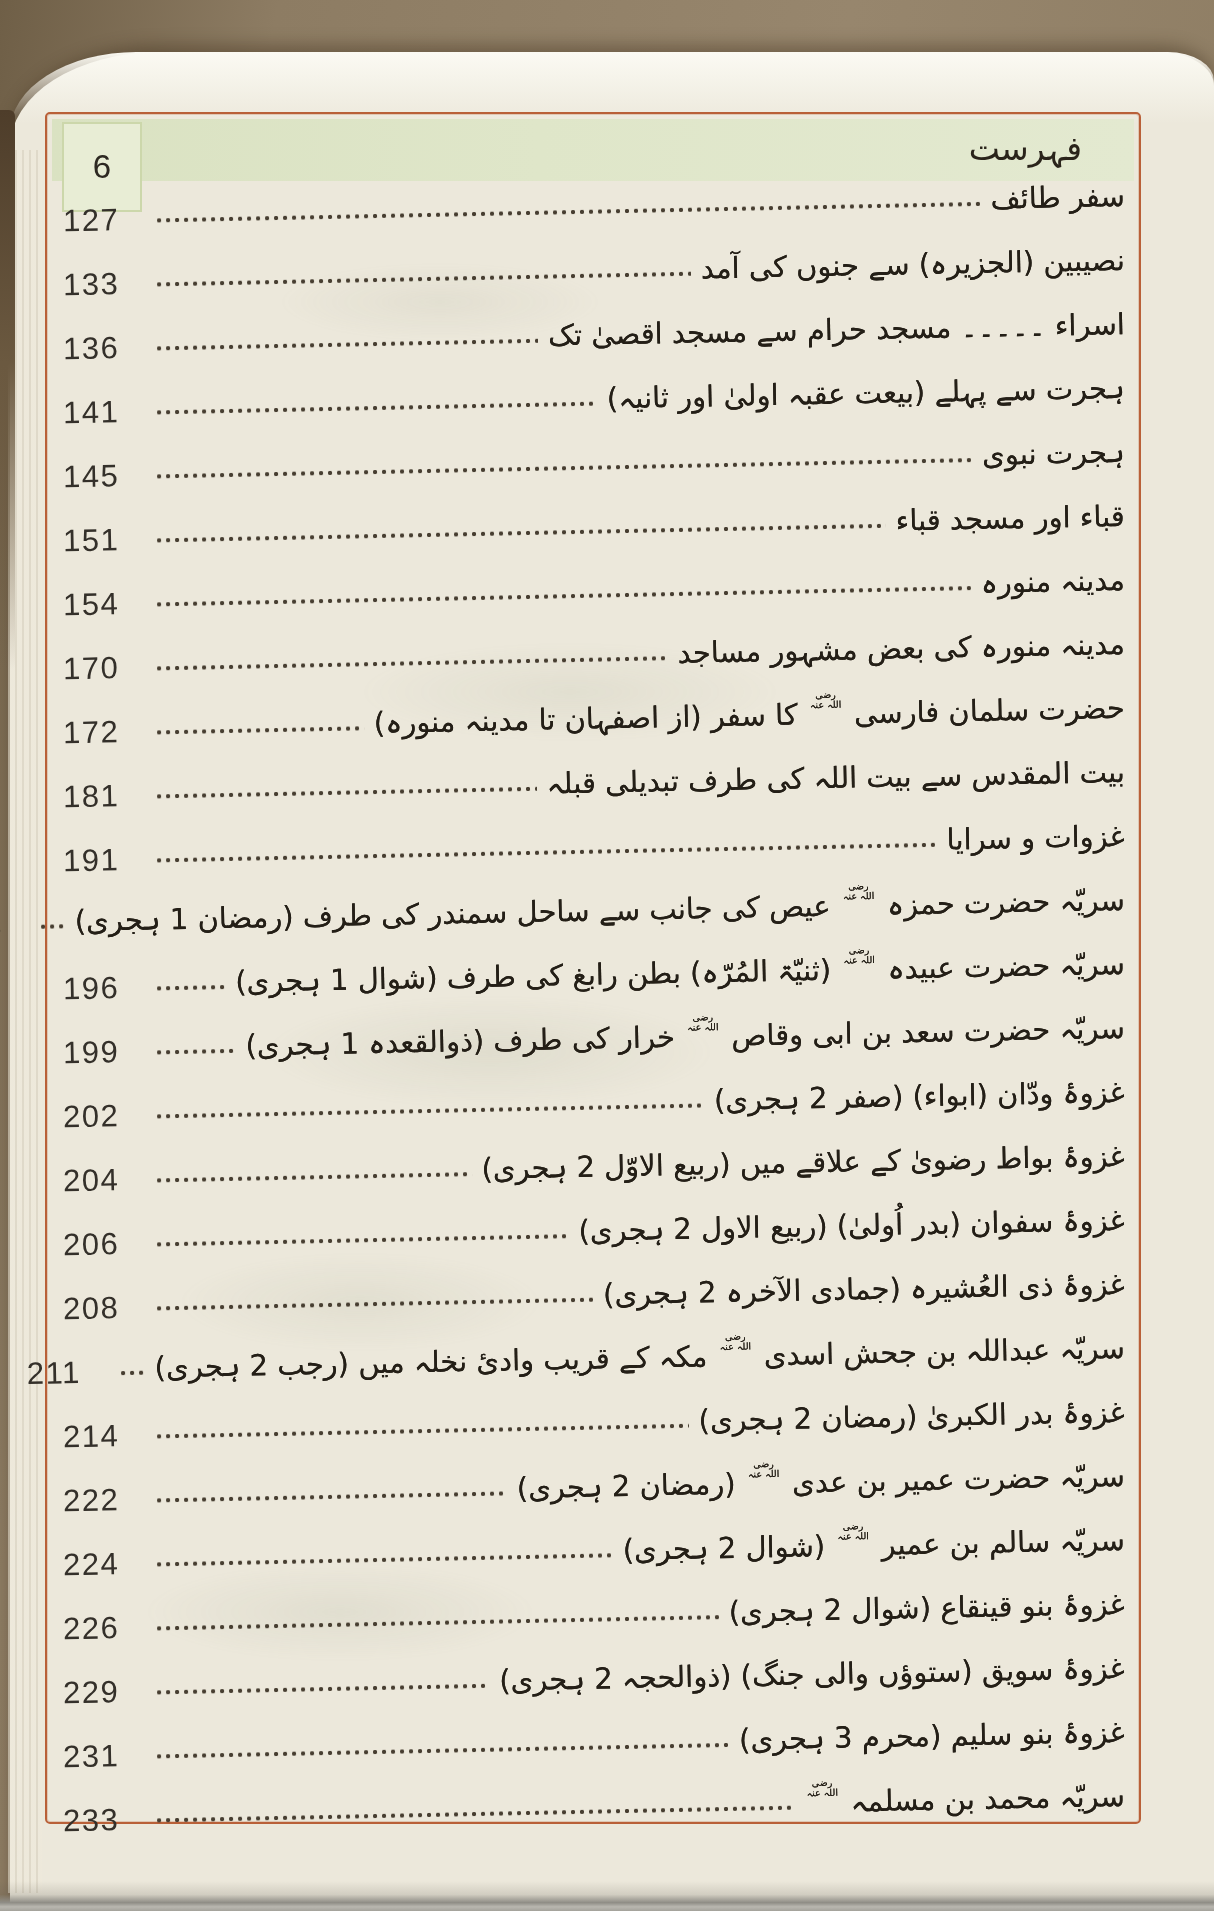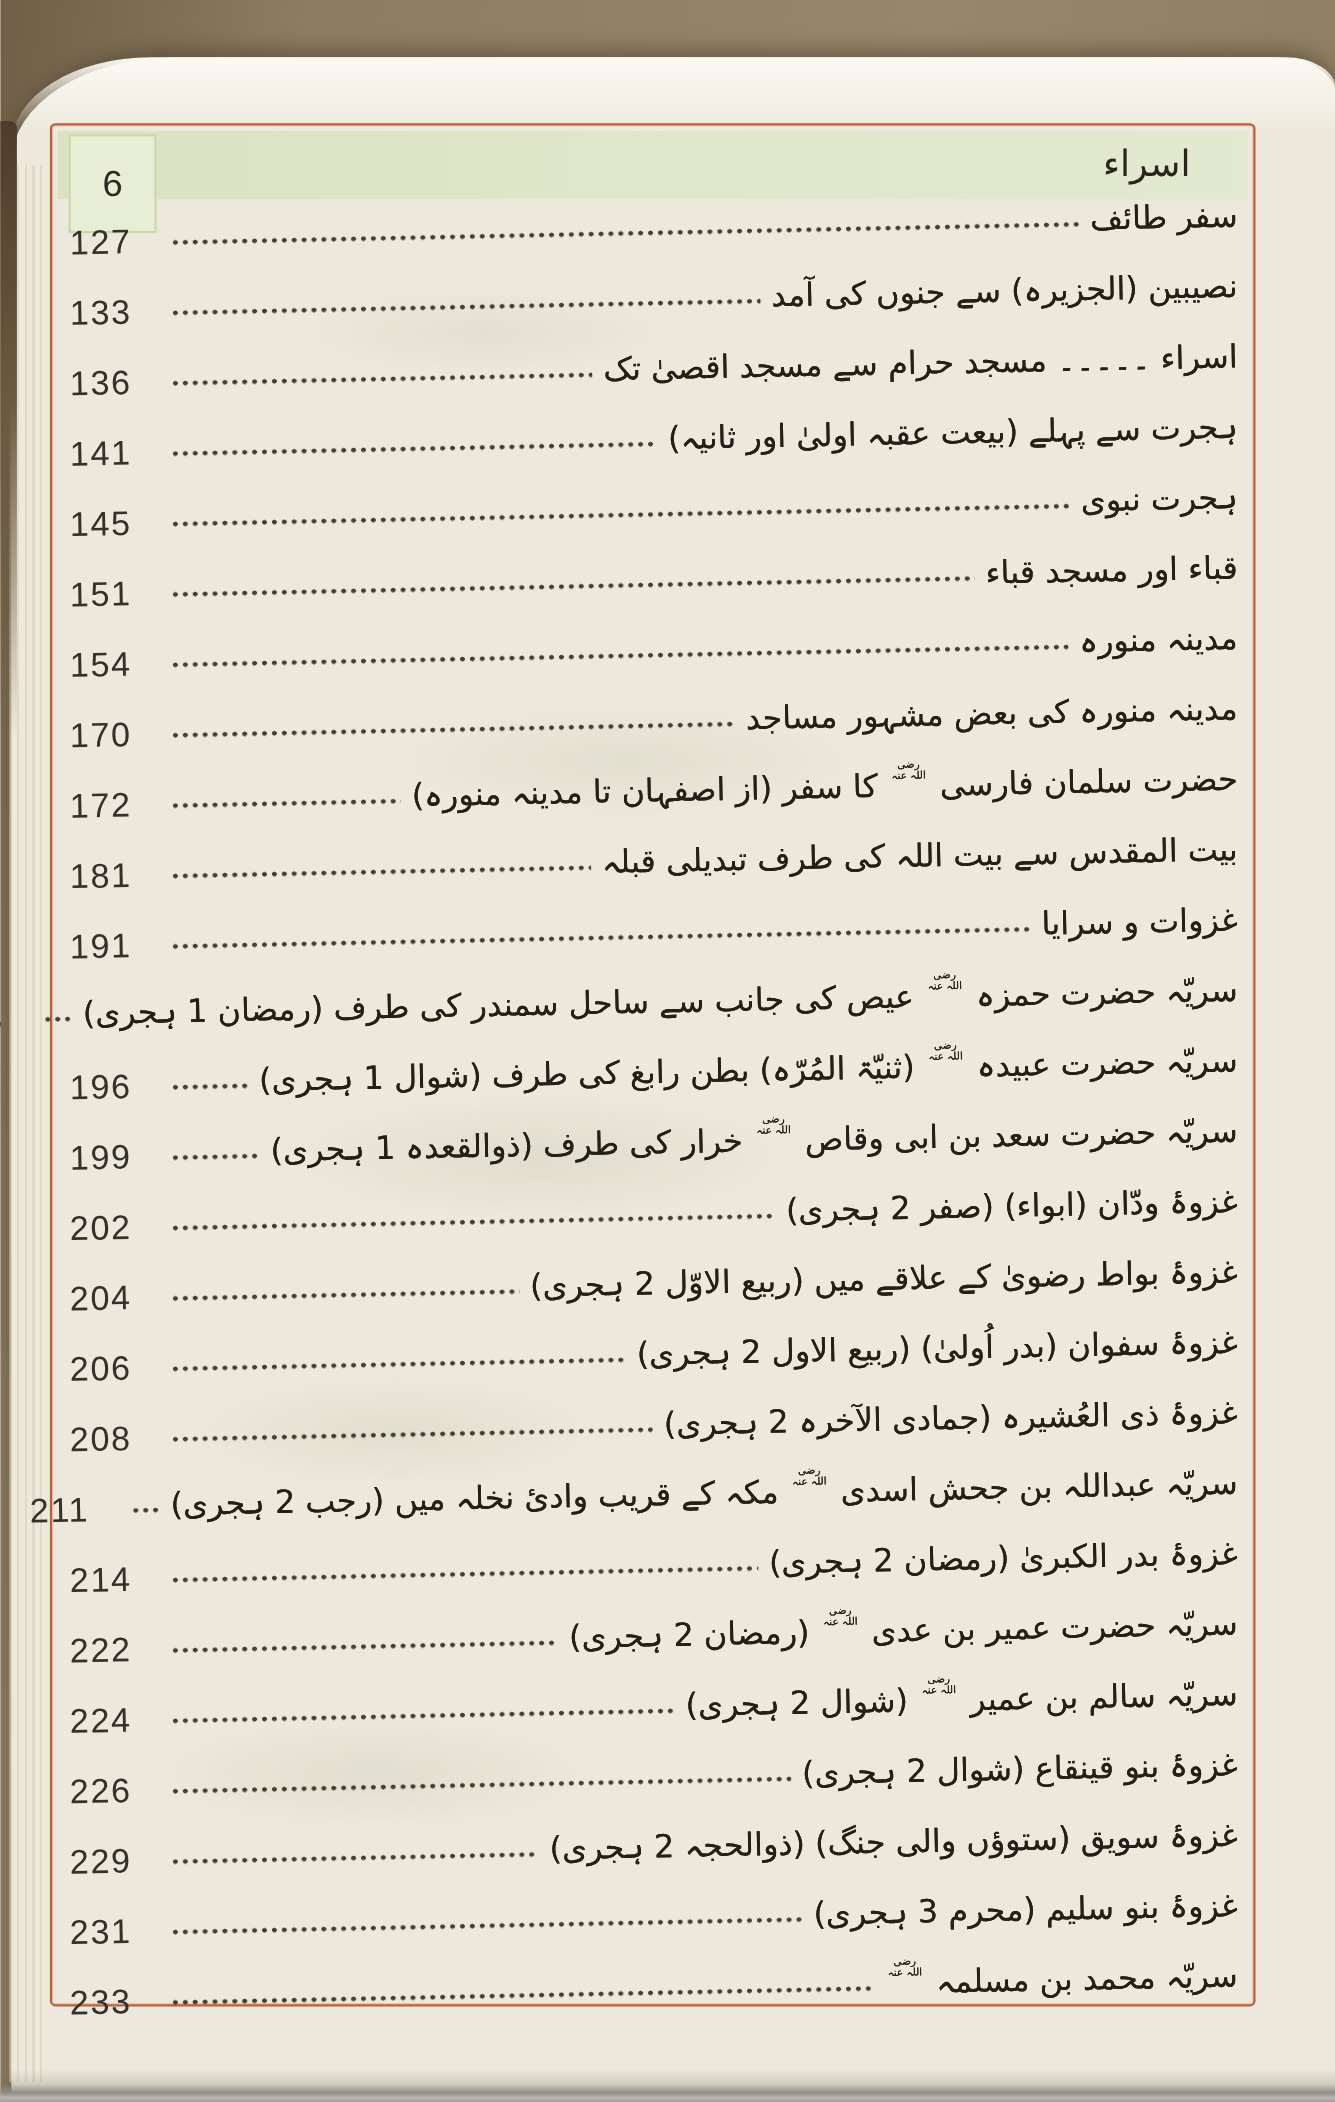--- a/index.html
+++ b/index.html
@@ -103,21 +103,21 @@
 <div class="photo">
   <div class="page">
     <div class="ghosts"></div>
   </div>
   <div class="page-stack"></div>
   <div class="spine-shadow"></div>
 
   <div class="frame">
     <div class="header">
       <div class="band"></div>
-      <div class="fihrist">اسراء</div>
+      <div class="fihrist">فہرست</div>
       <div class="num-box">
         <span>6</span>
       </div>
     </div>
     <div class="toc">
         <div class="toc-row">
           <span class="entry-title"><span>سفر طائف</span> </span>
           <span class="leader"></span>
           <span class="entry-page">127</span>
         </div>

